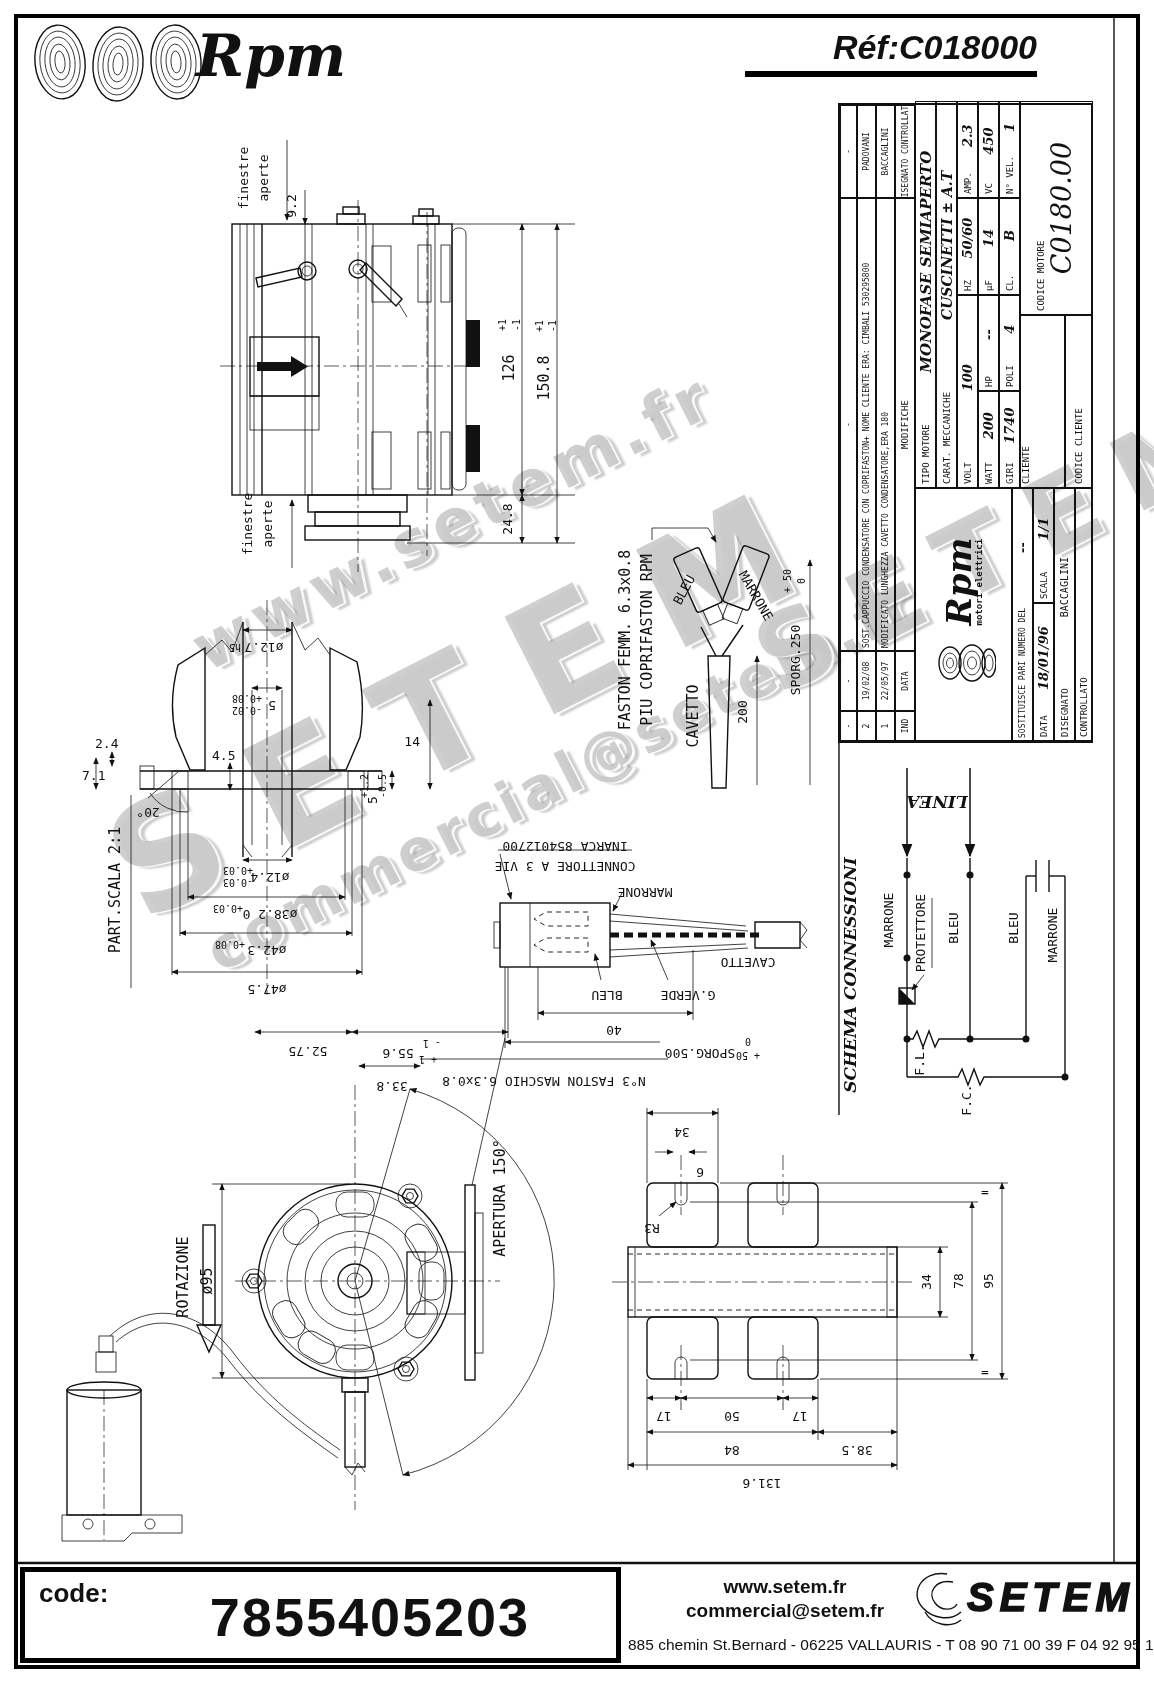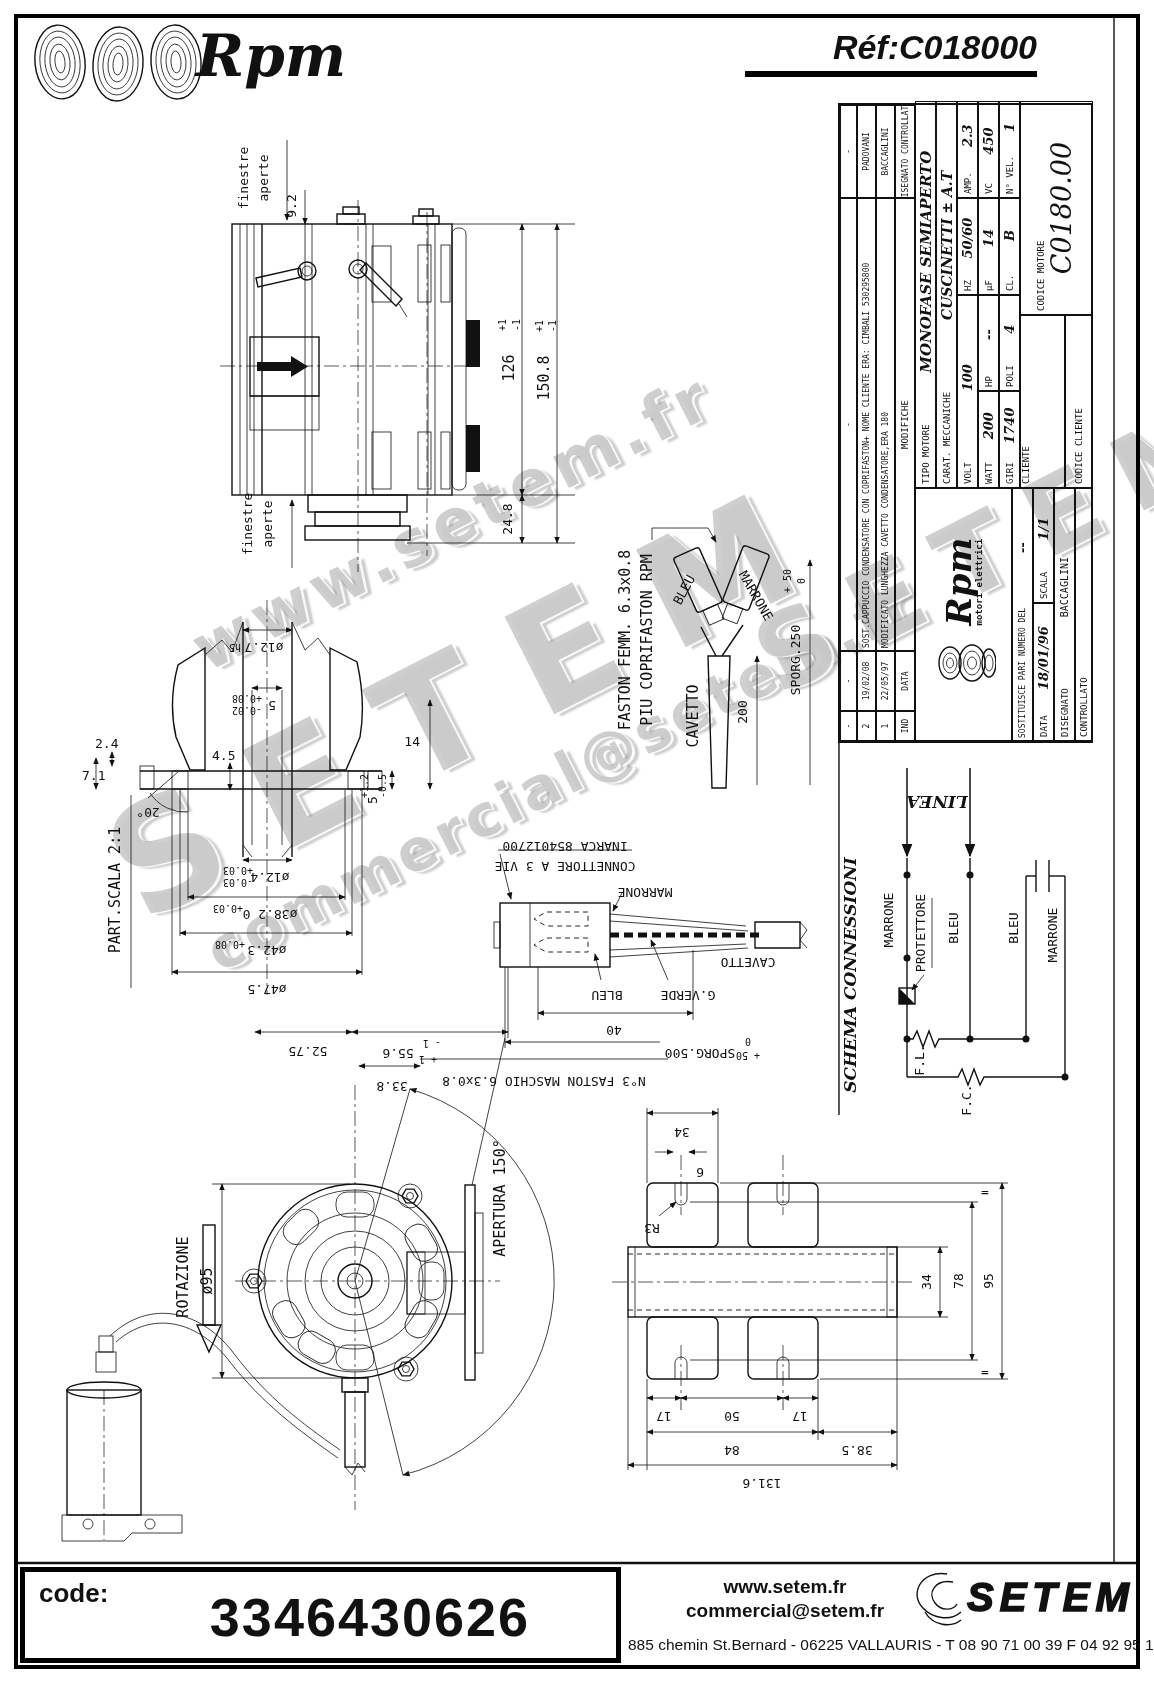--- a/index.html
+++ b/index.html
@@ -671,18 +671,18 @@
       <span class="lab">CODICE CLIENTE</span>
     </div>
     <div class="c" style="left:426px;top:180px;width:214px;height:73px;flex-direction:column;justify-content:center;">
       <span class="lab" style="align-self:flex-start;">CODICE MOTORE</span>
       <span class="vbig">C0180.00</span>
     </div>
   </div>
 
   <div class="codebox">
     <div class="codelab">code:</div>
-    <div class="codeval">3346430626</div>
+    <div class="codeval">7855405203</div>
   </div>
   <div class="fsite">www.setem.fr</div>
   <div class="femail">commercial@setem.fr</div>
   <div class="faddr">885 chemin St.Bernard  -  06225 VALLAURIS  -  T 08 90 71 00 39   F 04 92 95 19 39</div>
 </div>
 
 </body></html>

